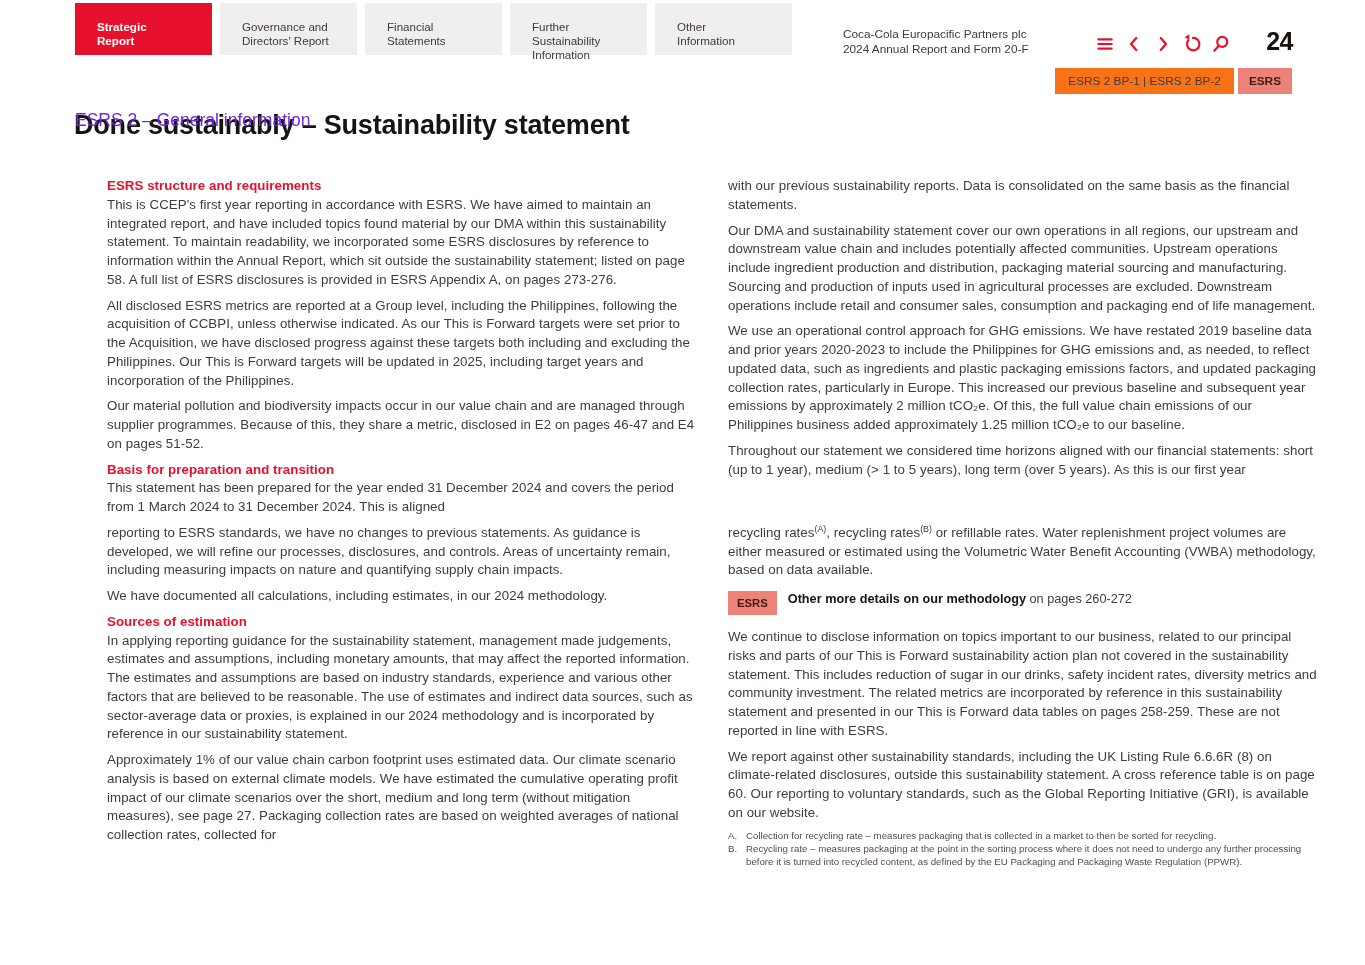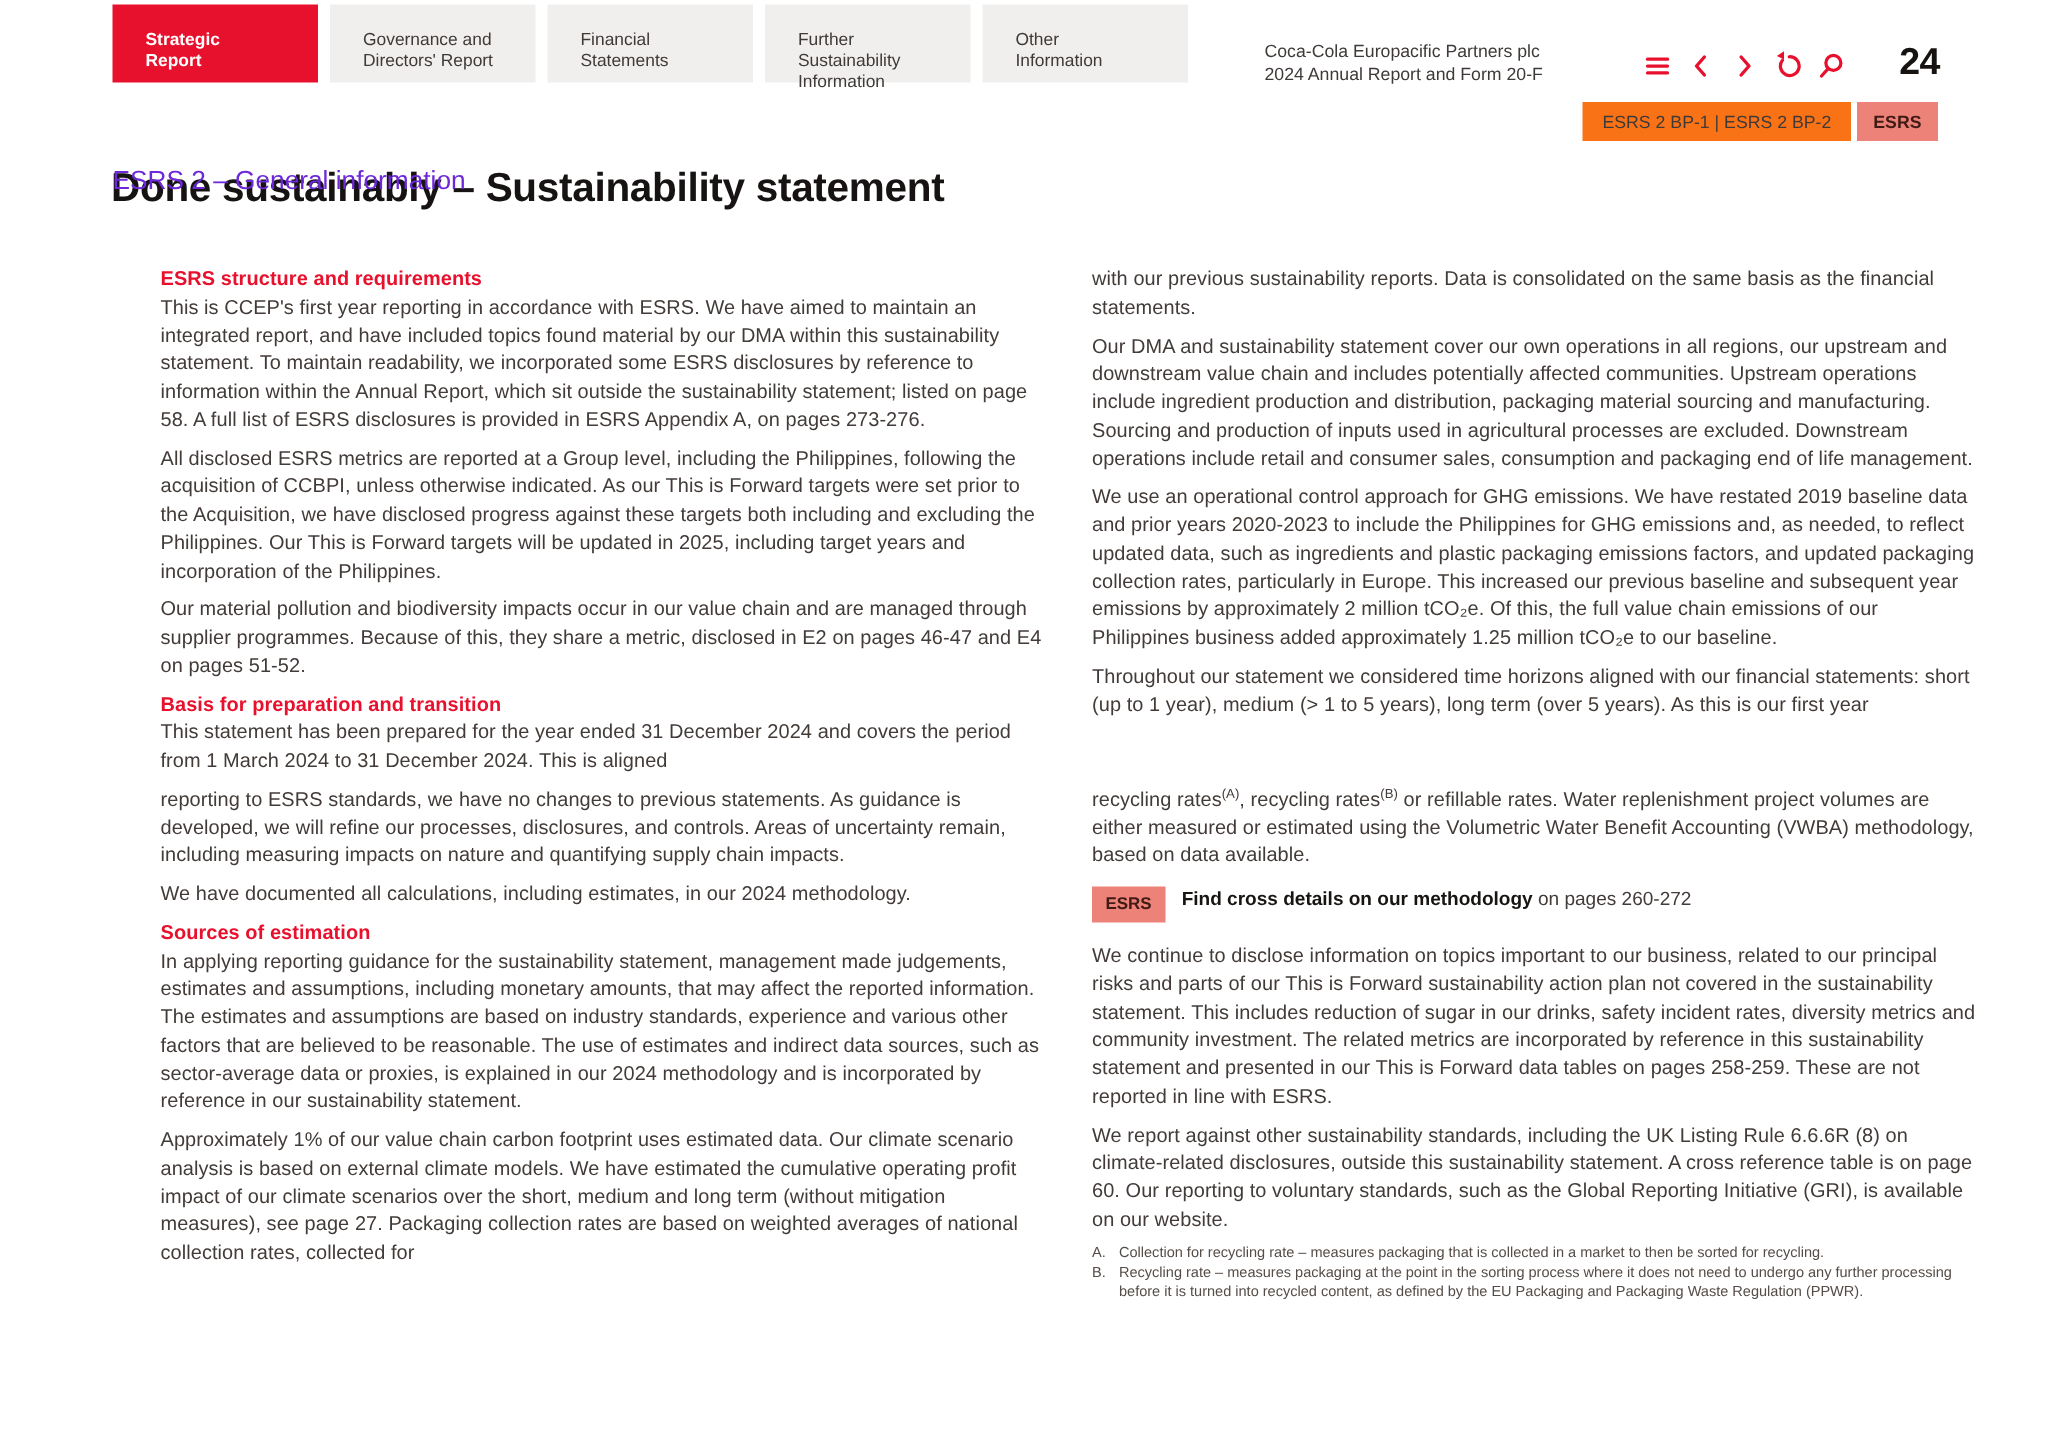--- a/index.html
+++ b/index.html
@@ -164,21 +164,21 @@
     <h3>Sources of estimation</h3>
     <p>In applying reporting guidance for the sustainability statement, management made judgements, estimates and assumptions, including monetary amounts, that may affect the reported information. The estimates and assumptions are based on industry standards, experience and various other factors that are believed to be reasonable. The use of estimates and indirect data sources, such as sector-average data or proxies, is explained in our 2024 methodology and is incorporated by reference in our sustainability statement.</p>
     <p>Approximately 1% of our value chain carbon footprint uses estimated data. Our climate scenario analysis is based on external climate models. We have estimated the cumulative operating profit impact of our climate scenarios over the short, medium and long term (without mitigation measures), see page 27. Packaging collection rates are based on weighted averages of national collection rates, collected for</p>
   </section>
 
   <section class="col">
     <p><span>recycling rates</span><sup>(A)</sup><span>, recycling rates</span><sup>(B)</sup><span> or refillable rates. Water replenishment project volumes are either measured or estimated using the Volumetric Water Benefit Accounting (VWBA) methodology, based on data available.</span></p>
 
     <div class="callout">
       <span class="callout-badge">ESRS</span>
-      <span class="callout-text"><span class="bold">Find cross details on our methodology</span><span> on pages 260-272</span></span>
+      <span class="callout-text"><span class="bold">Other more details on our methodology</span><span> on pages 260-272</span></span>
     </div>
 
     <p>We continue to disclose information on topics important to our business, related to our principal risks and parts of our This is Forward sustainability action plan not covered in the sustainability statement. This includes reduction of sugar in our drinks, safety incident rates, diversity metrics and community investment. The related metrics are incorporated by reference in this sustainability statement and presented in our This is Forward data tables on pages 258-259. These are not reported in line with ESRS.</p>
     <p>We report against other sustainability standards, including the UK Listing Rule 6.6.6R (8) on climate-related disclosures, outside this sustainability statement. A cross reference table is on page 60. Our reporting to voluntary standards, such as the Global Reporting Initiative (GRI), is available on our website.</p>
 
     <div class="footnotes">
       <div class="footnote">
         <span class="fn-marker">A.</span>
         <span>Collection for recycling rate – measures packaging that is collected in a market to then be sorted for recycling.</span>
       </div>

